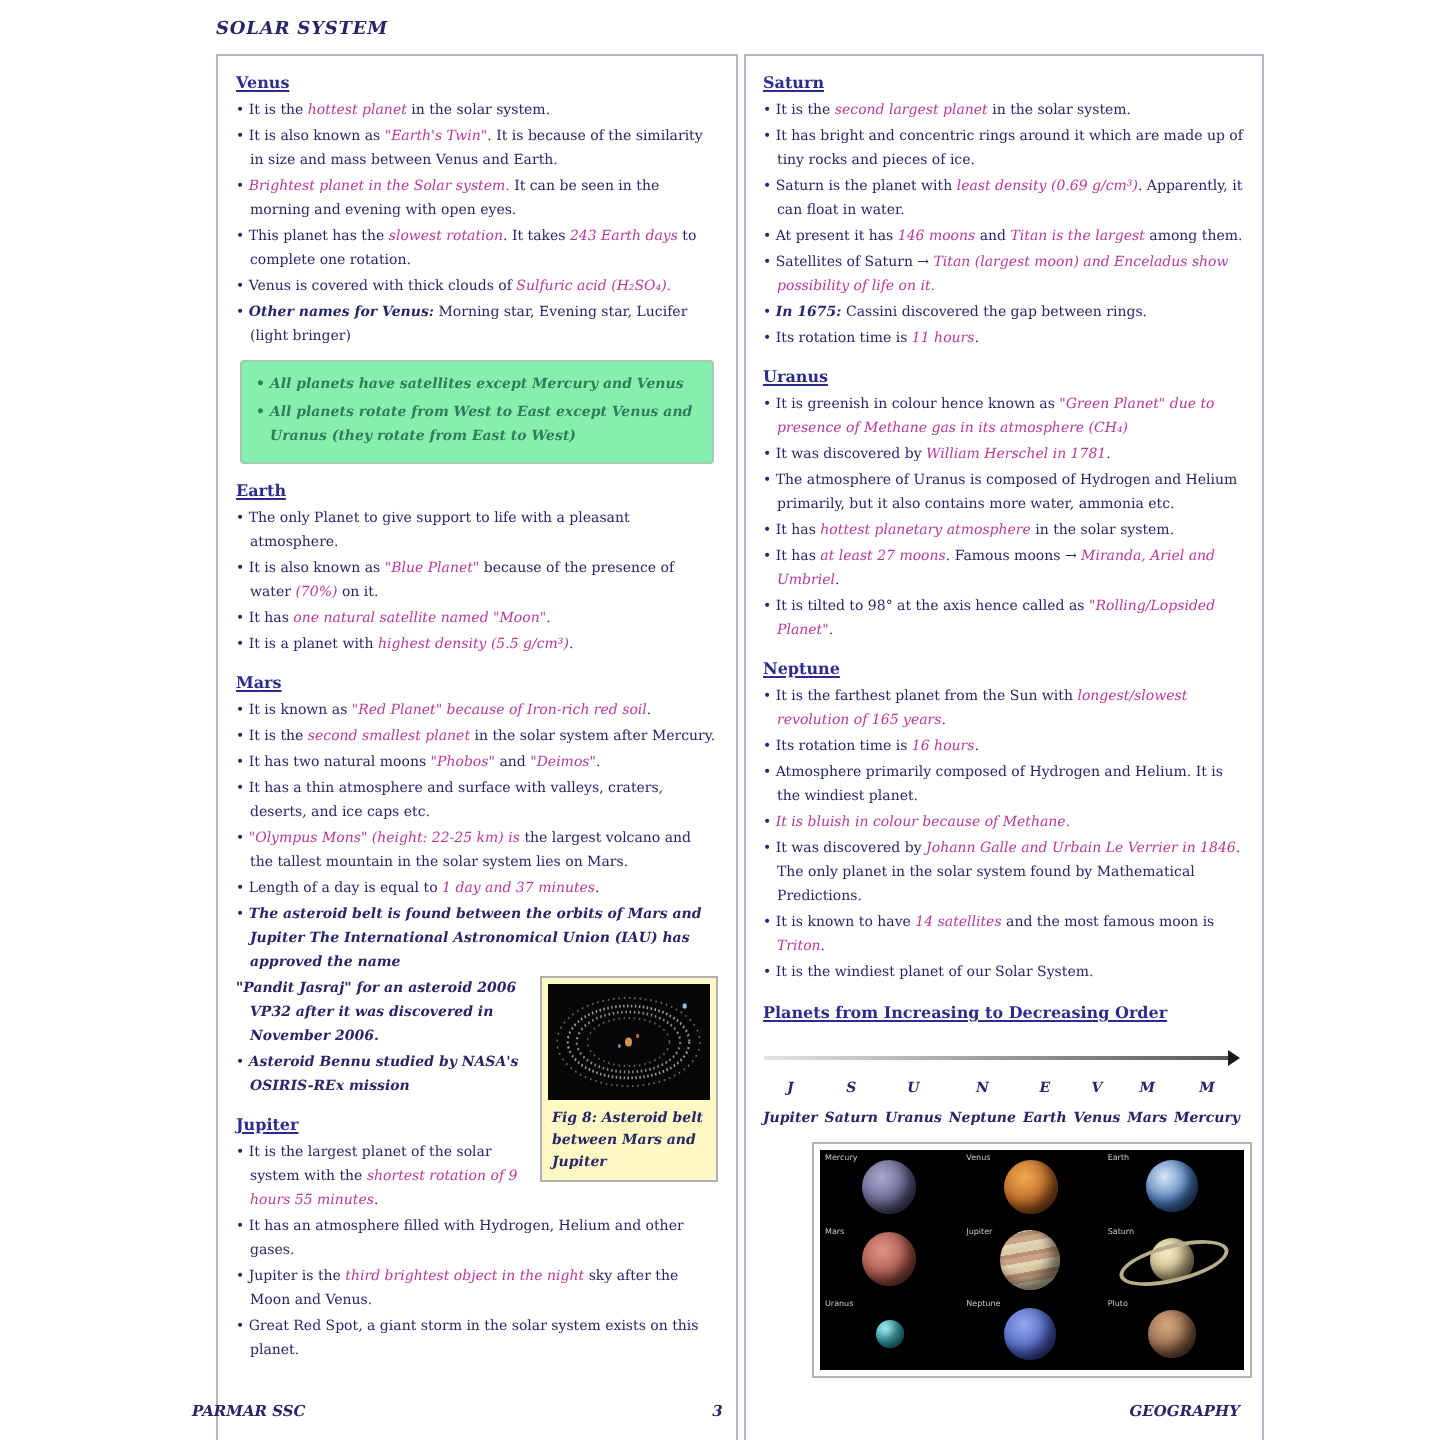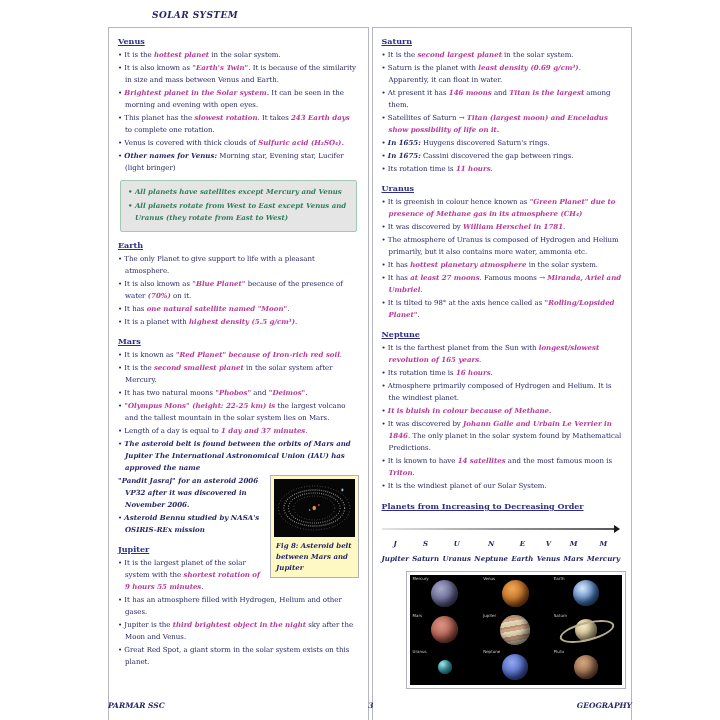--- a/index.html
+++ b/index.html
@@ -1,31 +1,31 @@
 <!DOCTYPE html>
 <html><head>
 <meta charset="utf-8">
 <style>
   html,body{margin:0;padding:0;background:#ffffff;width:720px;height:720px;overflow:hidden;}
   .page{position:relative;width:720px;height:720px;background:#fff;
         font-family:"DejaVu Serif","Liberation Serif",serif;color:#262668;}
   .doc-title{position:absolute;left:108px;top:10px;font-size:9px;font-weight:bold;
-             font-style:italic;color:#262668;letter-spacing:.4px;margin-left:44px;}
+             font-style:italic;color:#262668;letter-spacing:.4px;}
   .cols{position:absolute;left:108px;top:27px;width:524px;height:712px;display:flex;gap:3px;}
   .col{flex:1;border:1px solid #b6b6c0;background:#fff;padding:7px 9px 6px 9px;
        overflow:hidden;font-size:7px;line-height:12px;}
   .sec-title{font-size:8px;font-weight:bold;color:#2c2c8c;text-decoration:underline;
              margin:7px 0 2px 0;}
   .section:first-child .sec-title{margin-top:0;}
   .bullet{padding-left:7px;text-indent:-7px;margin:0 0 1px 0;}
   .bullet .mark{color:#262668;}
   .seg-n{color:#262668;}
-  .seg-p{color:#b8399a;font-style:italic;font-weight:bold;}
+  .seg-p{color:#b8399a;font-style:italic;font-weight:normal;}
   .seg-b{color:#262668;font-style:italic;font-weight:bold;}
-  .notebox{background:#e5e5e5;border:1px solid #a3c8b4;border-radius:2px;
+  .notebox{background:#86efac;border:1px solid #a3c8b4;border-radius:2px;
            margin:6px 2px 6px 2px;padding:5px 7px;}
   .notebox .bullet{color:#2e7d5c;font-style:italic;font-weight:bold;margin-bottom:2px;}
   .flexrow{display:flex;gap:6px;align-items:flex-start;}
   .flexleft{width:146px;flex:0 0 146px;}
   .fig{border:1px solid #b0b0b8;background:#fef9c3;padding:3px;flex:1;}
   .fig8 svg{display:block;width:100%;height:58px;background:#060606;}
   .figcap{font-size:7px;font-weight:bold;font-style:italic;color:#262668;
           padding:3px 2px 1px 2px;line-height:11px;}
   .order-head{font-size:8px;font-weight:bold;color:#2c2c8c;text-decoration:underline;margin:8px 0 0 0;}
   .order-arrow{position:relative;height:2px;background:linear-gradient(to right,#e4e4e4,#9a9a9a,#555);
@@ -48,21 +48,21 @@
   .p-earth{width:26px;height:26px;background:radial-gradient(circle at 36% 32%,#d8e8f8,#4a7ab8 55%,#1a3662);}
   .p-mars{width:27px;height:27px;background:radial-gradient(circle at 38% 34%,#dd9484,#a85648 60%,#58241c);}
   .p-jupiter{width:30px;height:30px;background:repeating-linear-gradient(170deg,#ddcdab 0 3px,#b69272 3px 5px,#caa687 5px 8px,#e2d6ba 8px 10px);}
   .p-saturn{width:22px;height:22px;background:radial-gradient(circle at 38% 32%,#f2e8c0,#cfc090 60%,#6a5c34);}
   .saturn-wrap{position:relative;width:56px;height:34px;display:flex;align-items:center;justify-content:center;}
   .saturn-ring{position:absolute;left:1px;top:9px;width:52px;height:15px;border:2px solid #b8ad8c;
                border-radius:50%;transform:rotate(-14deg);}
   .p-uranus{width:14px;height:14px;background:radial-gradient(circle at 38% 32%,#a8f0f2,#38b8c8 60%,#0c5460);}
   .p-neptune{width:26px;height:26px;background:radial-gradient(circle at 38% 32%,#93a8ee,#4a62c0 60%,#1a2760);}
   .p-pluto{width:24px;height:24px;background:radial-gradient(circle at 38% 32%,#d2a87e,#96684a 60%,#46280f);}
-  .footer{position:absolute;left:108px;top:701px;width:524px;display:flex;
+  .footer{position:absolute;left:96px;top:701px;width:524px;display:flex;
           justify-content:space-between;font-size:7.5px;font-weight:bold;font-style:italic;color:#262668;}
 </style>
 </head>
 <body>
 
 <div class="page">
   <div class="doc-title">SOLAR SYSTEM</div>
 
   <div class="cols">
 
@@ -85,20 +85,21 @@
           <div class="bullet"><span class="mark">• </span><span class="seg-n">The only Planet to give support to life with a pleasant atmosphere.</span></div>
           <div class="bullet"><span class="mark">• </span><span class="seg-n">It is also known as </span><span class="seg-p">"Blue Planet"</span><span class="seg-n"> because of the presence of water </span><span class="seg-p">(70%)</span><span class="seg-n"> on it.</span></div>
           <div class="bullet"><span class="mark">• </span><span class="seg-n">It has </span><span class="seg-p">one natural satellite named "Moon"</span><span class="seg-n">.</span></div>
           <div class="bullet"><span class="mark">• </span><span class="seg-n">It is a planet with </span><span class="seg-p">highest density (5.5 g/cm³)</span><span class="seg-n">.</span></div>
         </div>
       <div class="section">
           <div class="sec-title">Mars</div>
           <div class="bullet"><span class="mark">• </span><span class="seg-n">It is known as </span><span class="seg-p">"Red Planet" because of Iron-rich red soil</span><span class="seg-n">.</span></div>
           <div class="bullet"><span class="mark">• </span><span class="seg-n">It is the </span><span class="seg-p">second smallest planet</span><span class="seg-n"> in the solar system after Mercury.</span></div>
           <div class="bullet"><span class="mark">• </span><span class="seg-n">It has two natural moons </span><span class="seg-p">"Phobos"</span><span class="seg-n"> and </span><span class="seg-p">"Deimos"</span><span class="seg-n">.</span></div>
+          <div class="bullet"><span class="mark">• </span><span class="seg-n">It has a thin atmosphere and surface with valleys, craters, deserts, and ice caps etc.</span></div>
           <div class="bullet"><span class="mark">• </span><span class="seg-p">"Olympus Mons" (height: 22-25 km) is</span><span class="seg-n"> the largest volcano and the tallest mountain in the solar system lies on Mars.</span></div>
           <div class="bullet"><span class="mark">• </span><span class="seg-n">Length of a day is equal to </span><span class="seg-p">1 day and 37 minutes</span><span class="seg-n">.</span></div>
         </div>
       <div class="section">
           <div class="bullet"><span class="mark">• </span><span class="seg-b">The asteroid belt is found between the orbits of Mars and Jupiter</span><span class="seg-b"> The International Astronomical Union (IAU) has approved the name</span></div>
         </div>
       <div class="flexrow">
         <div class="flexleft">
           <div class="section">
               <div class="bullet"><span class="seg-b">"Pandit Jasraj" for an asteroid 2006 VP32 after it was discovered in November 2006.</span></div>
@@ -128,24 +129,24 @@
           <div class="bullet"><span class="mark">• </span><span class="seg-n">It has an atmosphere filled with Hydrogen, Helium and other gases.</span></div>
           <div class="bullet"><span class="mark">• </span><span class="seg-n">Jupiter is the </span><span class="seg-p">third brightest object in the night</span><span class="seg-n"> sky after the Moon and Venus.</span></div>
           <div class="bullet"><span class="mark">• </span><span class="seg-n">Great Red Spot, a giant storm in the solar system exists on this planet.</span></div>
         </div>
     </div>
 
     <div class="col">
       <div class="section">
           <div class="sec-title">Saturn</div>
           <div class="bullet"><span class="mark">• </span><span class="seg-n">It is the </span><span class="seg-p">second largest planet</span><span class="seg-n"> in the solar system.</span></div>
+          <div class="bullet"><span class="mark">• </span><span class="seg-n">It has bright and concentric rings around it which are made up of tiny rocks and pieces of ice.</span></div>
           <div class="bullet"><span class="mark">• </span><span class="seg-n">Saturn is the planet with </span><span class="seg-p">least density (0.69 g/cm³)</span><span class="seg-n">. Apparently, it can float in water.</span></div>
           <div class="bullet"><span class="mark">• </span><span class="seg-n">At present it has </span><span class="seg-p">146 moons</span><span class="seg-n"> and </span><span class="seg-p">Titan is the largest</span><span class="seg-n"> among them.</span></div>
           <div class="bullet"><span class="mark">• </span><span class="seg-n">Satellites of Saturn → </span><span class="seg-p">Titan (largest moon) and Enceladus show possibility of life on it.</span></div>
-          <div class="bullet"><span class="mark">• </span><span class="seg-b">In 1655:</span><span class="seg-n"> Huygens discovered Saturn's rings.</span></div>
           <div class="bullet"><span class="mark">• </span><span class="seg-b">In 1675:</span><span class="seg-n"> Cassini discovered the gap between rings.</span></div>
           <div class="bullet"><span class="mark">• </span><span class="seg-n">Its rotation time is </span><span class="seg-p">11 hours</span><span class="seg-n">.</span></div>
         </div>
       <div class="section">
           <div class="sec-title">Uranus</div>
           <div class="bullet"><span class="mark">• </span><span class="seg-n">It is greenish in colour hence known as </span><span class="seg-p">"Green Planet" due to presence of Methane gas in its atmosphere (CH₄)</span></div>
           <div class="bullet"><span class="mark">• </span><span class="seg-n">It was discovered by </span><span class="seg-p">William Herschel in 1781</span><span class="seg-n">.</span></div>
           <div class="bullet"><span class="mark">• </span><span class="seg-n">The atmosphere of Uranus is composed of Hydrogen and Helium primarily, but it also contains more water, ammonia etc.</span></div>
           <div class="bullet"><span class="mark">• </span><span class="seg-n">It has </span><span class="seg-p">hottest planetary atmosphere</span><span class="seg-n"> in the solar system.</span></div>
           <div class="bullet"><span class="mark">• </span><span class="seg-n">It has </span><span class="seg-p">at least 27 moons</span><span class="seg-n">. Famous moons → </span><span class="seg-p">Miranda, Ariel and Umbriel</span><span class="seg-n">.</span></div>

